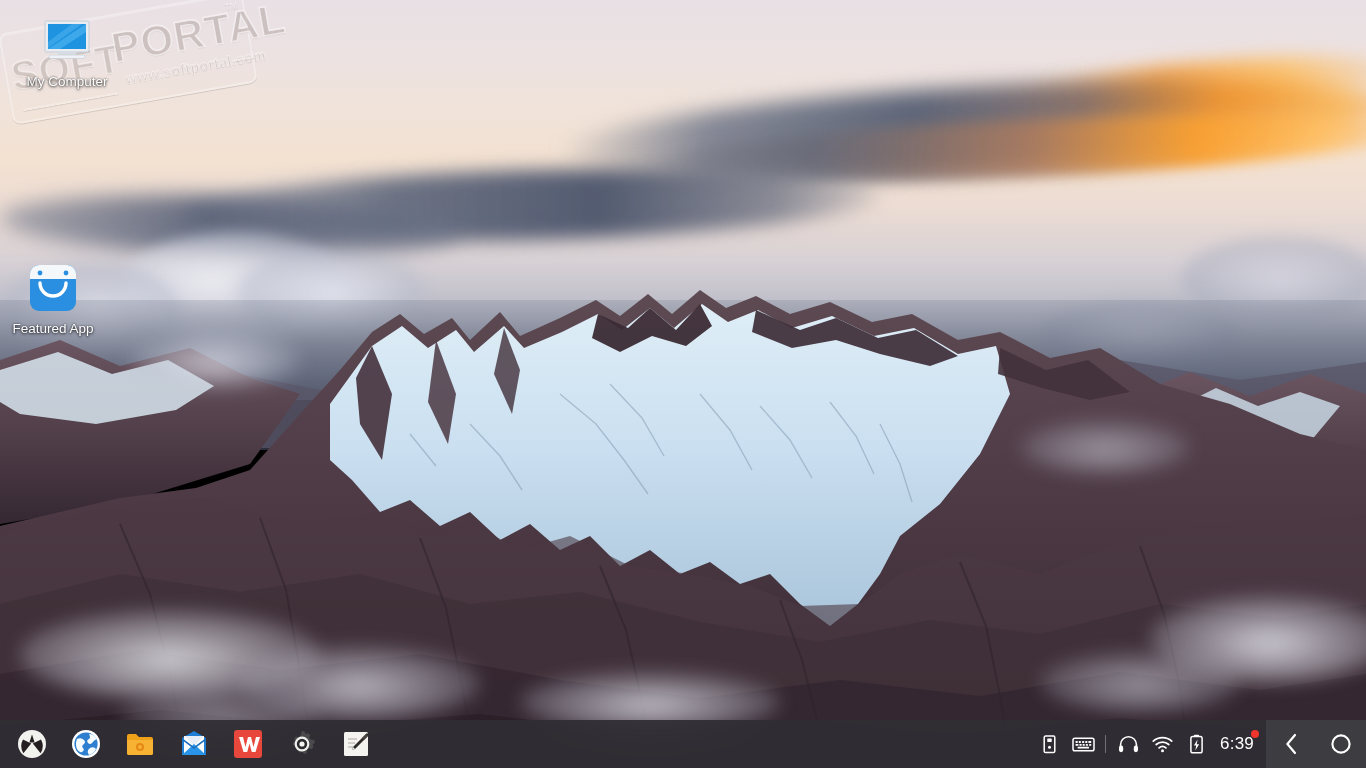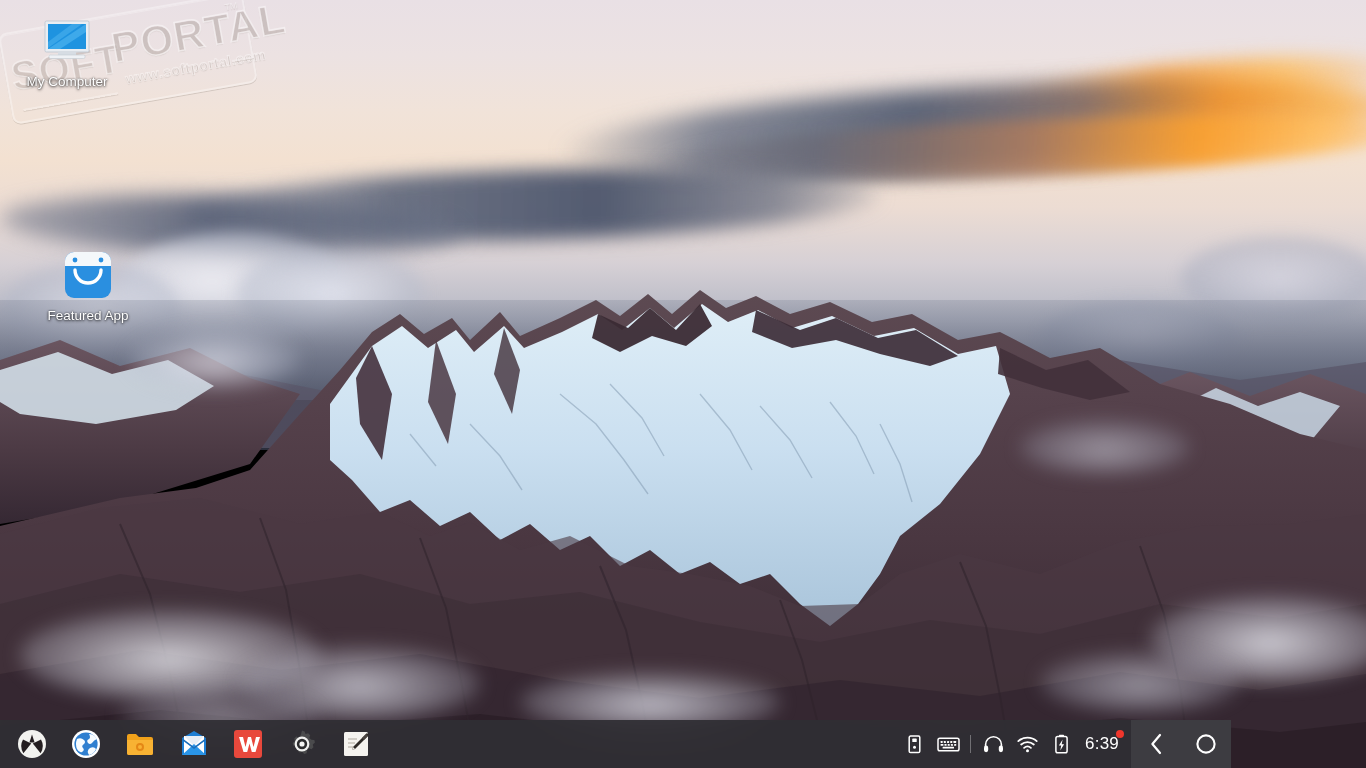--- a/index.html
+++ b/index.html
@@ -132,25 +132,25 @@
     cursor:pointer;
   }
   .deskicon .glyph { width:58px; height:58px; position:relative; }
   .deskicon .caption {
     margin-top:4px; font-size:13.5px; color:#fff; text-align:center;
     text-shadow:0 1px 3px rgba(0,0,0,.75), 0 0 2px rgba(0,0,0,.6);
     line-height:16px; white-space:nowrap;
   }
   #icon-mycomputer { left:14px;  top:12px; }
   #icon-recyclebin { left:0px;  top:128px; }
-  #icon-featured   { left:0px;  top:246px;margin-left:35px; }
+  #icon-featured   { left:0px;  top:259px; }
 
   
   #taskbar {
-    position:absolute; left:0; bottom:0; width:1231px; height:48px;
+    position:absolute; left:0; bottom:0; width:1366px; height:48px;
     background:rgba(48,47,52,.92);
     display:flex; align-items:flex-start;
     backdrop-filter:blur(14px);
   }
   #dock-apps { display:flex; align-items:center; height:48px; padding-left:8px; gap:6px; }
   .dockbtn {
     width:48px; height:48px; display:flex; align-items:center; justify-content:center;
     cursor:pointer; position:relative; border-radius:4px;
   }
   .dockbtn .ic { width:30px; height:30px; position:relative; display:block; }

